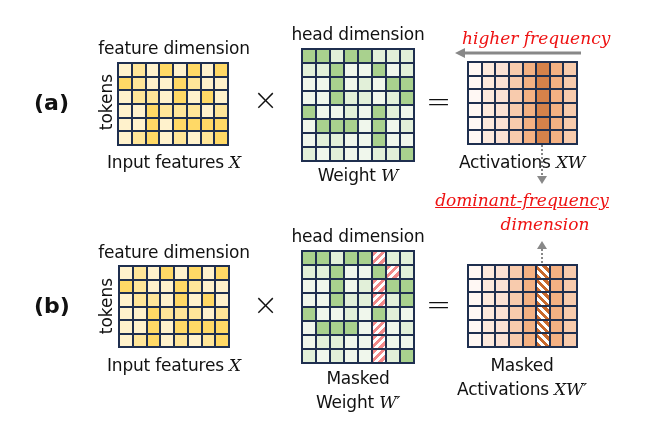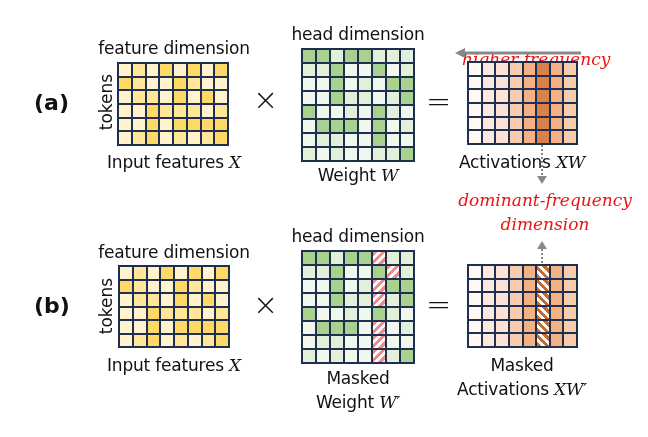--- a/index.html
+++ b/index.html
@@ -146,21 +146,21 @@
     <div class="cell" style="background: rgb(226, 240, 217);"></div>
     <div class="cell" style="background: rgb(226, 240, 217);"></div>
     <div class="cell" style="background: rgb(169, 209, 142);"></div>
   </div>
 <div class="label center" style="left:358px; top:165px;">
   <span>Weight </span><span class="math">W</span>
 </div>
 
 <div class="op" style="left:426px; top:84px;">=</div>
 
-<div class="red" style="left:462px; top:28px;margin-top:21px;">higher frequency</div>
+<div class="red" style="left:462px; top:28px;">higher frequency</div>
 <svg class="abs" style="left:455px; top:47px;" width="130" height="12">
   <line x1="8" y1="6" x2="126" y2="6" stroke="#888888" stroke-width="3"></line>
   <polygon points="0,6 10,1 10,11" fill="#888888"></polygon>
 </svg>
 <div class="grid" id="grid-act-a" style="left: 467px; top: 61px; width: 111px; height: 84px; grid-template-columns: repeat(8, 1fr); grid-template-rows: repeat(6, 1fr);">
     <div class="cell" style="background: rgb(255, 248, 244);"></div>
     <div class="cell" style="background: rgb(252, 233, 221);"></div>
     <div class="cell" style="background: rgb(251, 226, 213);"></div>
     <div class="cell" style="background: rgb(248, 203, 173);"></div>
     <div class="cell" style="background: rgb(244, 177, 131);"></div>
@@ -209,21 +209,21 @@
     <div class="cell" style="background: rgb(248, 203, 173);"></div>
   </div>
 <div class="label center" style="left:522px; top:152px;">
   <span>Activations </span><span class="math">XW</span>
 </div>
 <svg class="abs" style="left:536px; top:145px;" width="12" height="40">
   <line x1="6" y1="0" x2="6" y2="32" stroke="#888888" stroke-width="2" stroke-dasharray="2,2"></line>
   <polygon points="1,31 11,31 6,39" fill="#888888"></polygon>
 </svg>
 
-<div class="red center" style="left:545px; top:190px;">dominant-frequency</div>
+<div class="red center" style="left:522px; top:190px;text-decoration:underline;">dominant-frequency</div>
 <div class="red center" style="left:545px; top:214px;">dimension</div>
 <svg class="abs" style="left:536px; top:240px;" width="12" height="26">
   <polygon points="1,9 11,9 6,1" fill="#888888"></polygon>
   <line x1="6" y1="9" x2="6" y2="26" stroke="#888888" stroke-width="2" stroke-dasharray="2,2"></line>
 </svg>
 
 <div class="panel" style="left:34px; top:293px;">(b)</div>
 <div class="label center" style="left:174px; top:242px;">feature dimension</div>
 <div class="vert" style="left:78px; top:296px;">tokens</div>
 <div class="grid" id="grid-input-b" style="left: 118px; top: 265px; width: 112px; height: 83px; grid-template-columns: repeat(8, 1fr); grid-template-rows: repeat(6, 1fr);">

